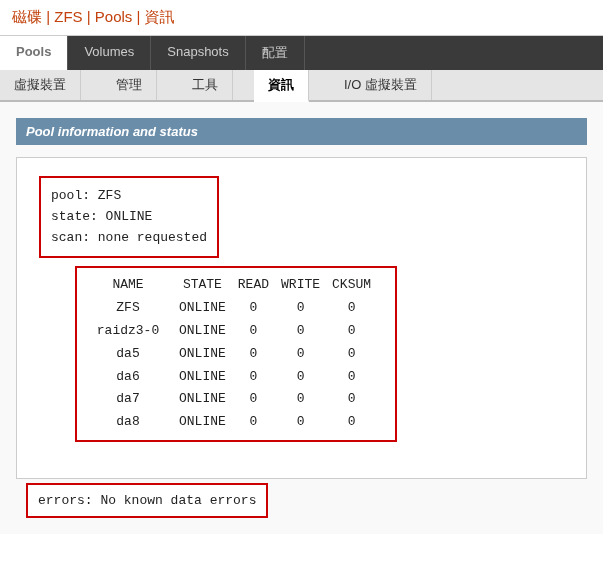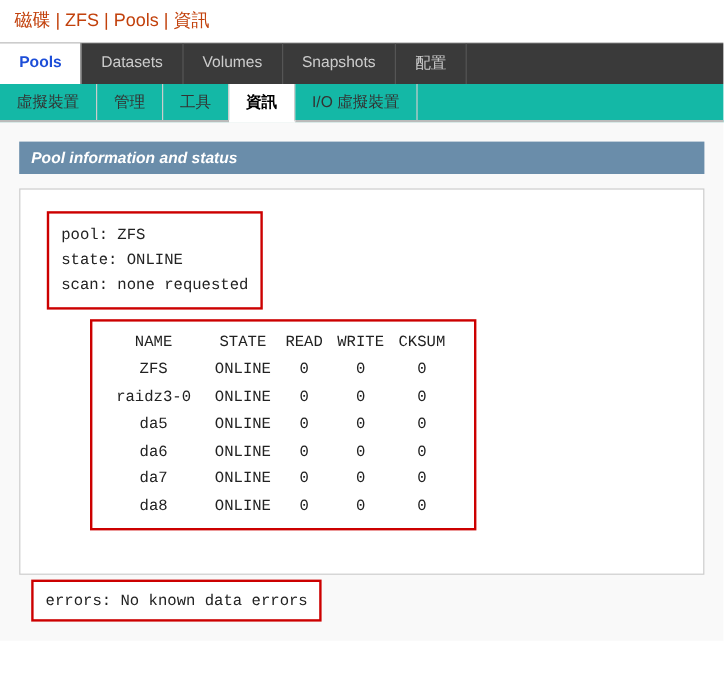--- a/index.html
+++ b/index.html
@@ -27,30 +27,31 @@
     }
     .top-nav .tab {
       color: #ccc;
       padding: 8px 16px;
       font-size: 13px;
       cursor: pointer;
       border-right: 1px solid #555;
     }
     .top-nav .tab.active {
       background: #fff;
-      color: #1d4ed8;
+      color: #737373;
       font-weight: bold;
     }
 
     
     .sub-nav {
-      background: #14b8a6;
+      background: #e5e5e5;
       display: flex;
       align-items: stretch;
       border-bottom: 2px solid #bbb;
+      gap: 21px;
     }
     .sub-nav .tab {
       color: #333;
       padding: 6px 14px;
       font-size: 13px;
       cursor: pointer;
       border-right: 1px solid #ccc;
     }
     .sub-nav .tab.active {
       background: #fff;
@@ -142,21 +143,20 @@
       padding: 10px;
     }
   </style>
 </head>
 <body>
 
 <div class="breadcrumb-bar">磁碟 | ZFS | Pools | 資訊</div>
 
 <nav class="top-nav">
 <div class="tab active">Pools</div>
-    <div class="tab">Datasets</div>
     <div class="tab">Volumes</div>
     <div class="tab">Snapshots</div>
     <div class="tab">配置</div>
   </nav>
 
 <nav class="sub-nav">
 <div class="tab">虛擬裝置</div>
     <div class="tab">管理</div>
     <div class="tab">工具</div>
     <div class="tab active">資訊</div>

